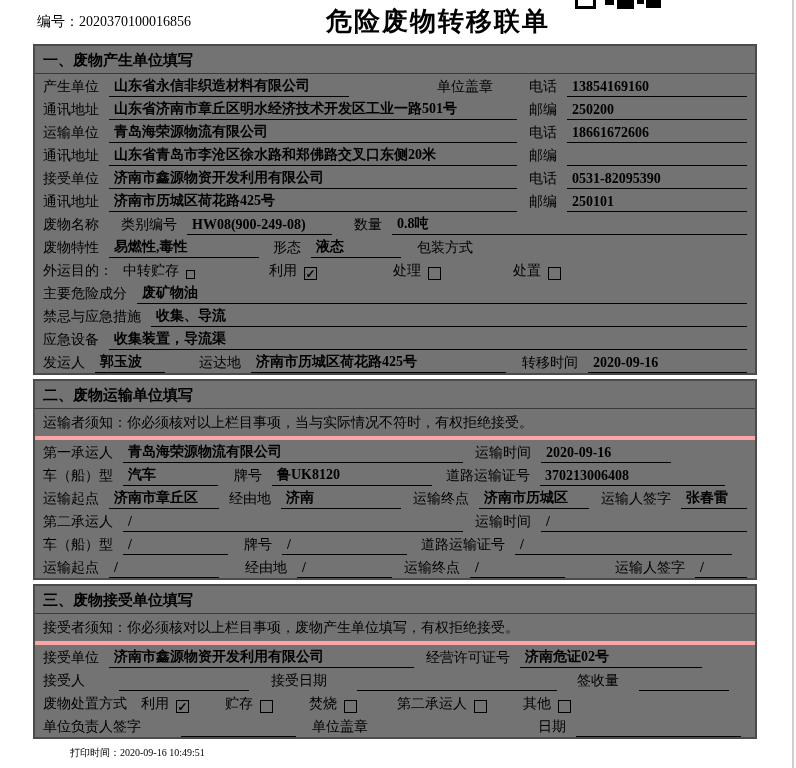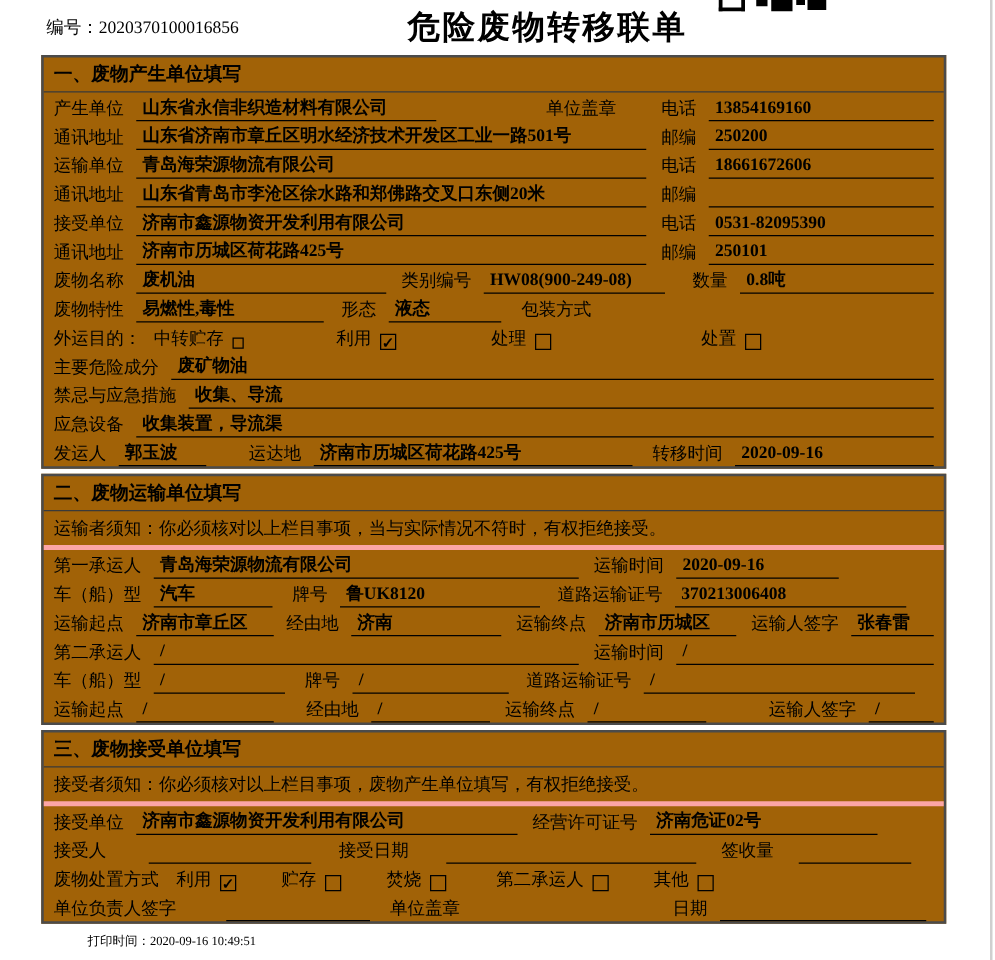--- a/index.html
+++ b/index.html
@@ -17,21 +17,21 @@
     font-family:Liberation Mono, monospace;letter-spacing:2px;}
   
   .qr{position:absolute;left:575px;top:0;height:9px;display:flex;align-items:flex-start;}
   .qr .q1{width:21px;height:9px;border:3px solid #000;border-top:none;box-sizing:border-box;}
   .qr .q2{width:9px;height:5px;background:#000;margin-left:9px;}
   .qr .q3{width:17px;height:9px;background:#000;margin-left:3px;}
   .qr .q4{width:7px;height:4px;background:#000;margin-left:3px;}
   .qr .q5{width:15px;height:8px;background:#000;margin-left:2px;}
 
   .content{margin:0 39px 0 33px;width:724px;box-sizing:border-box;}
-  .sec{border:2px solid #4b4b4b;background:#a16207;margin-bottom:4px;}
+  .sec{border:2px solid #4b4b4b;background:#737373;margin-bottom:4px;}
   .sec-h{border-bottom:1px solid #3a3a3a;font-weight:bold;font-size:15px;
     font-family:"Liberation Sans","DejaVu Sans",sans-serif;
     padding:3px 8px;height:21px;line-height:21px;}
   .notice{border-bottom:4px solid #fca5a5;height:27px;display:flex;align-items:center;
     padding:0 8px;white-space:nowrap;}
   .row{display:flex;align-items:flex-end;height:23px;padding:0 8px;box-sizing:border-box;}
   .lbl{white-space:nowrap;margin-right:10px;padding-bottom:1px;}
   .ul{border-bottom:1px solid #000;padding:0 5px 1px;white-space:nowrap;min-height:16px;
       overflow:hidden;box-sizing:border-box;font-weight:bold;}
   .grow{flex:1;}
@@ -103,21 +103,20 @@
 
       <div class="row">
         <span class="lbl">通讯地址</span>
         <span class="ul grow">济南市历城区荷花路425号</span>
         <span class="lbl" style="margin-left:12px">邮编</span>
         <span class="ul" style="width:180px">250101</span>
       </div>
 
       <div class="row">
         <span class="lbl">废物名称</span>
-        <span class="ul" style="width:200px">废机油</span>
         <span class="lbl" style="margin-left:12px">类别编号</span>
         <span class="ul" style="width:145px">HW08(900-249-08)</span>
         <span class="lbl" style="margin-left:22px">数量</span>
         <span class="ul grow">0.8吨</span>
       </div>
 
       <div class="row">
         <span class="lbl">废物特性</span>
         <span class="ul" style="width:150px">易燃性,毒性</span>
         <span class="lbl" style="margin-left:14px">形态</span>
@@ -132,21 +131,21 @@
           <span class="cb sm"></span>
         </span>
         <span class="cbgrp" style="margin-left:74px">
           <span>利用</span>
           <span class="cb">✓</span>
         </span>
         <span class="cbgrp" style="margin-left:76px">
           <span>处理</span>
           <span class="cb"></span>
         </span>
-        <span class="cbgrp" style="margin-left:120px">
+        <span class="cbgrp" style="margin-left:72px">
           <span>处置</span>
           <span class="cb"></span>
         </span>
       </div>
 
       <div class="row">
         <span class="lbl">主要危险成分</span>
         <span class="ul grow">废矿物油</span>
       </div>
 

